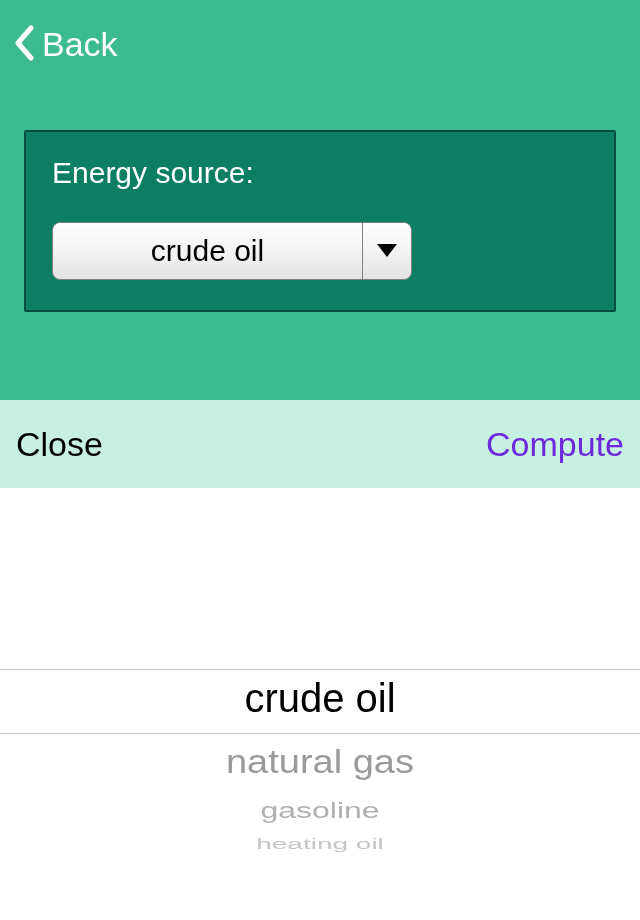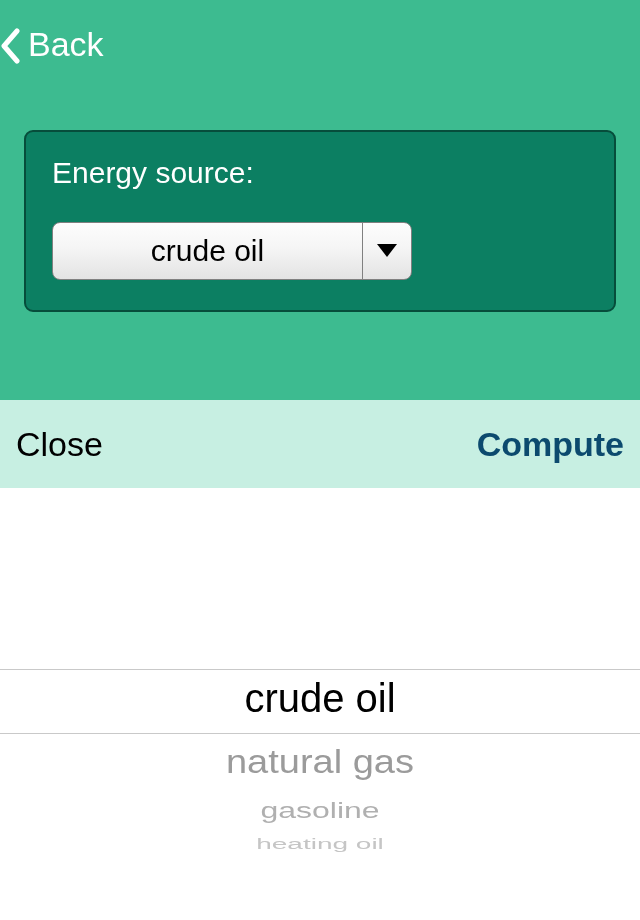--- a/index.html
+++ b/index.html
@@ -15,21 +15,22 @@
       height: 400px;
     }
     .nav-bar {
       height: 88px;
       position: relative;
       display: flex;
       align-items: center;
     }
     .back-button {
       display: flex;
-      align-items: flex-end;
+      align-items: flex-start;
+      padding-left: 14px;
       cursor: pointer;
     }
     .chevron-left {
       width: 20px;
       height: 36px;
     }
     .chevron-left svg { display: block; }
     .back-label {
       color: #fff;
       font-size: 34px;
@@ -43,21 +44,21 @@
       text-align: center;
       color: #fff;
       font-size: 36px;
       font-weight: 500;
       pointer-events: none;
     }
     .card {
       margin: 42px 24px 0 24px;
       background: #0c7f62;
       border: 2px solid #064d3b;
-      border-radius: 9px;
+      border-radius: 2px;
       padding: 24px 26px 30px 26px;
     }
     .card-label {
       color: #fff;
       font-size: 30px;
       font-weight: 400;
     }
     .dropdown {
       margin-top: 32px;
       width: 360px;
@@ -94,22 +95,22 @@
       padding: 0 16px;
     }
     .close-btn {
       font-size: 34px;
       color: #000;
       font-weight: 400;
       cursor: pointer;
     }
     .compute-btn {
       font-size: 34px;
-      color: #0c4a6e;
-      font-weight: 700;
+      color: #6d28d9;
+      font-weight: 400;
       cursor: pointer;
     }
     .picker {
       position: relative;
       height: 432px;
       overflow: hidden;
     }
     .picker-line-top {
       position: absolute;
       top: 181px;

